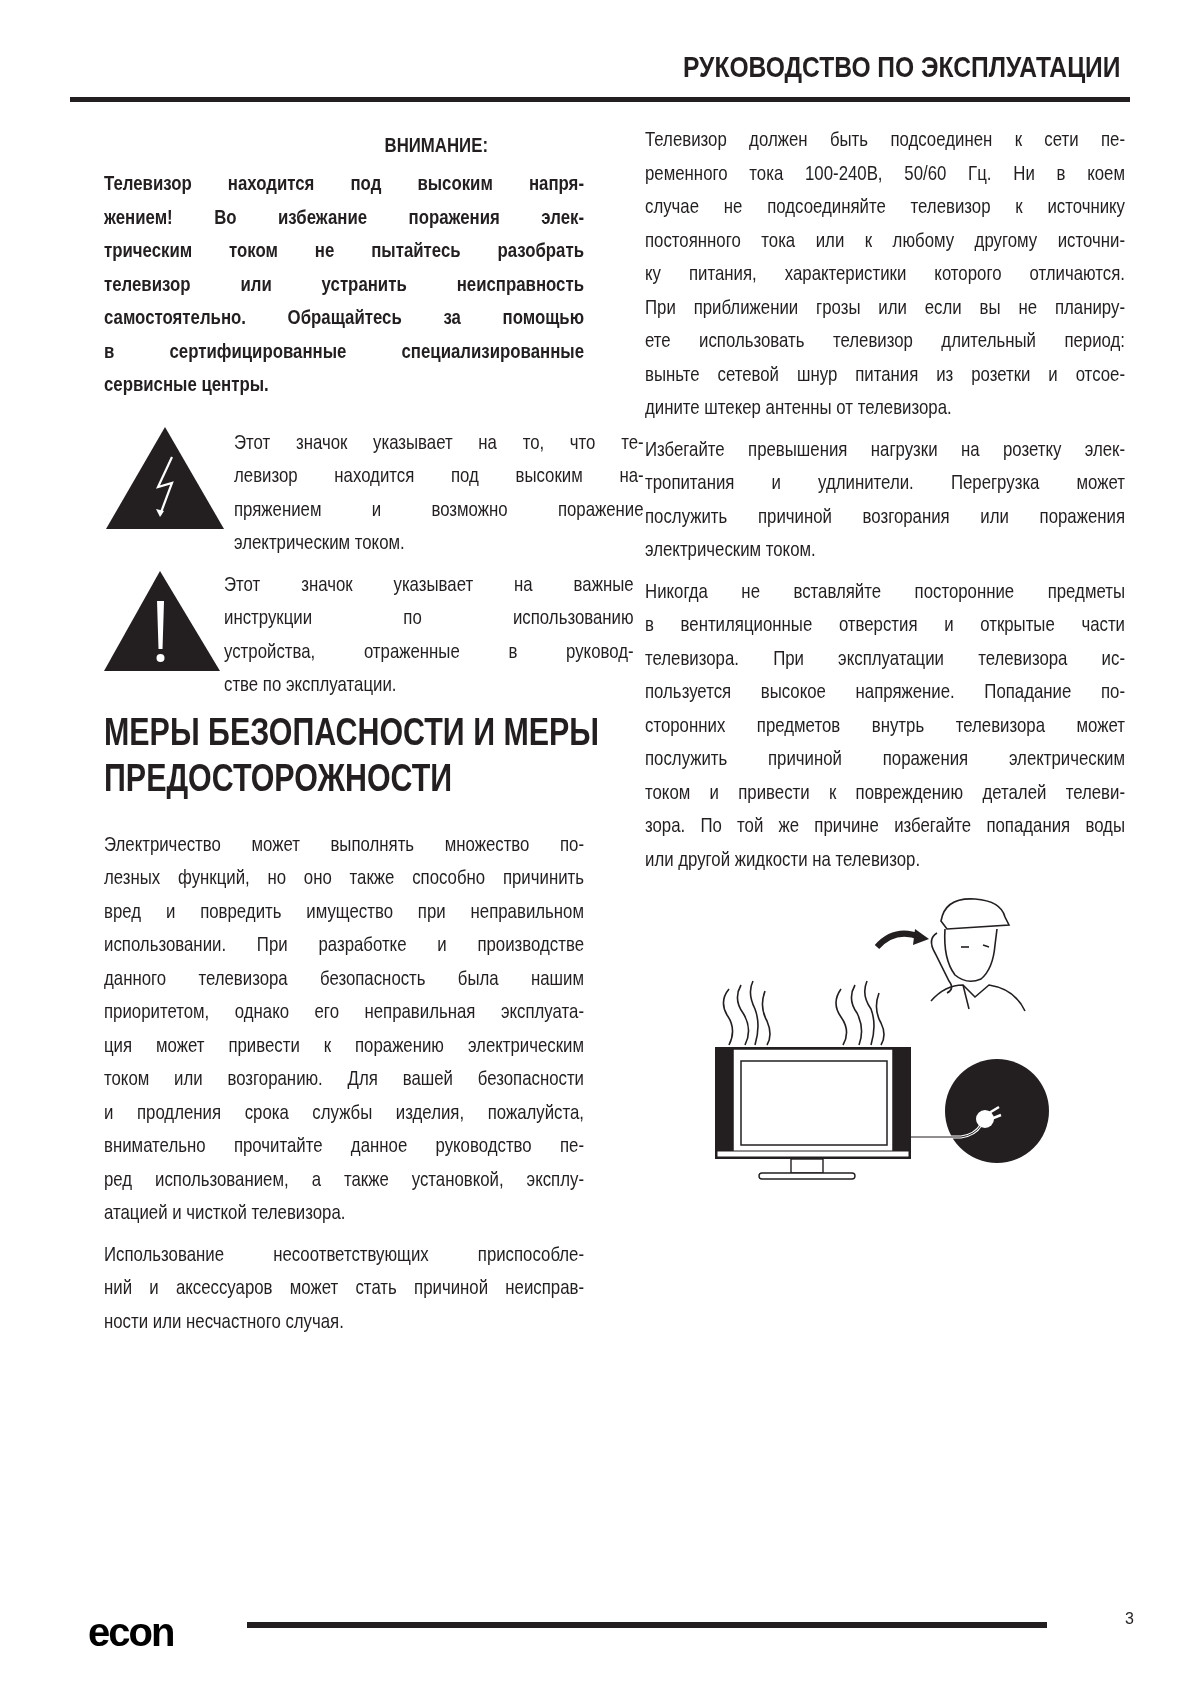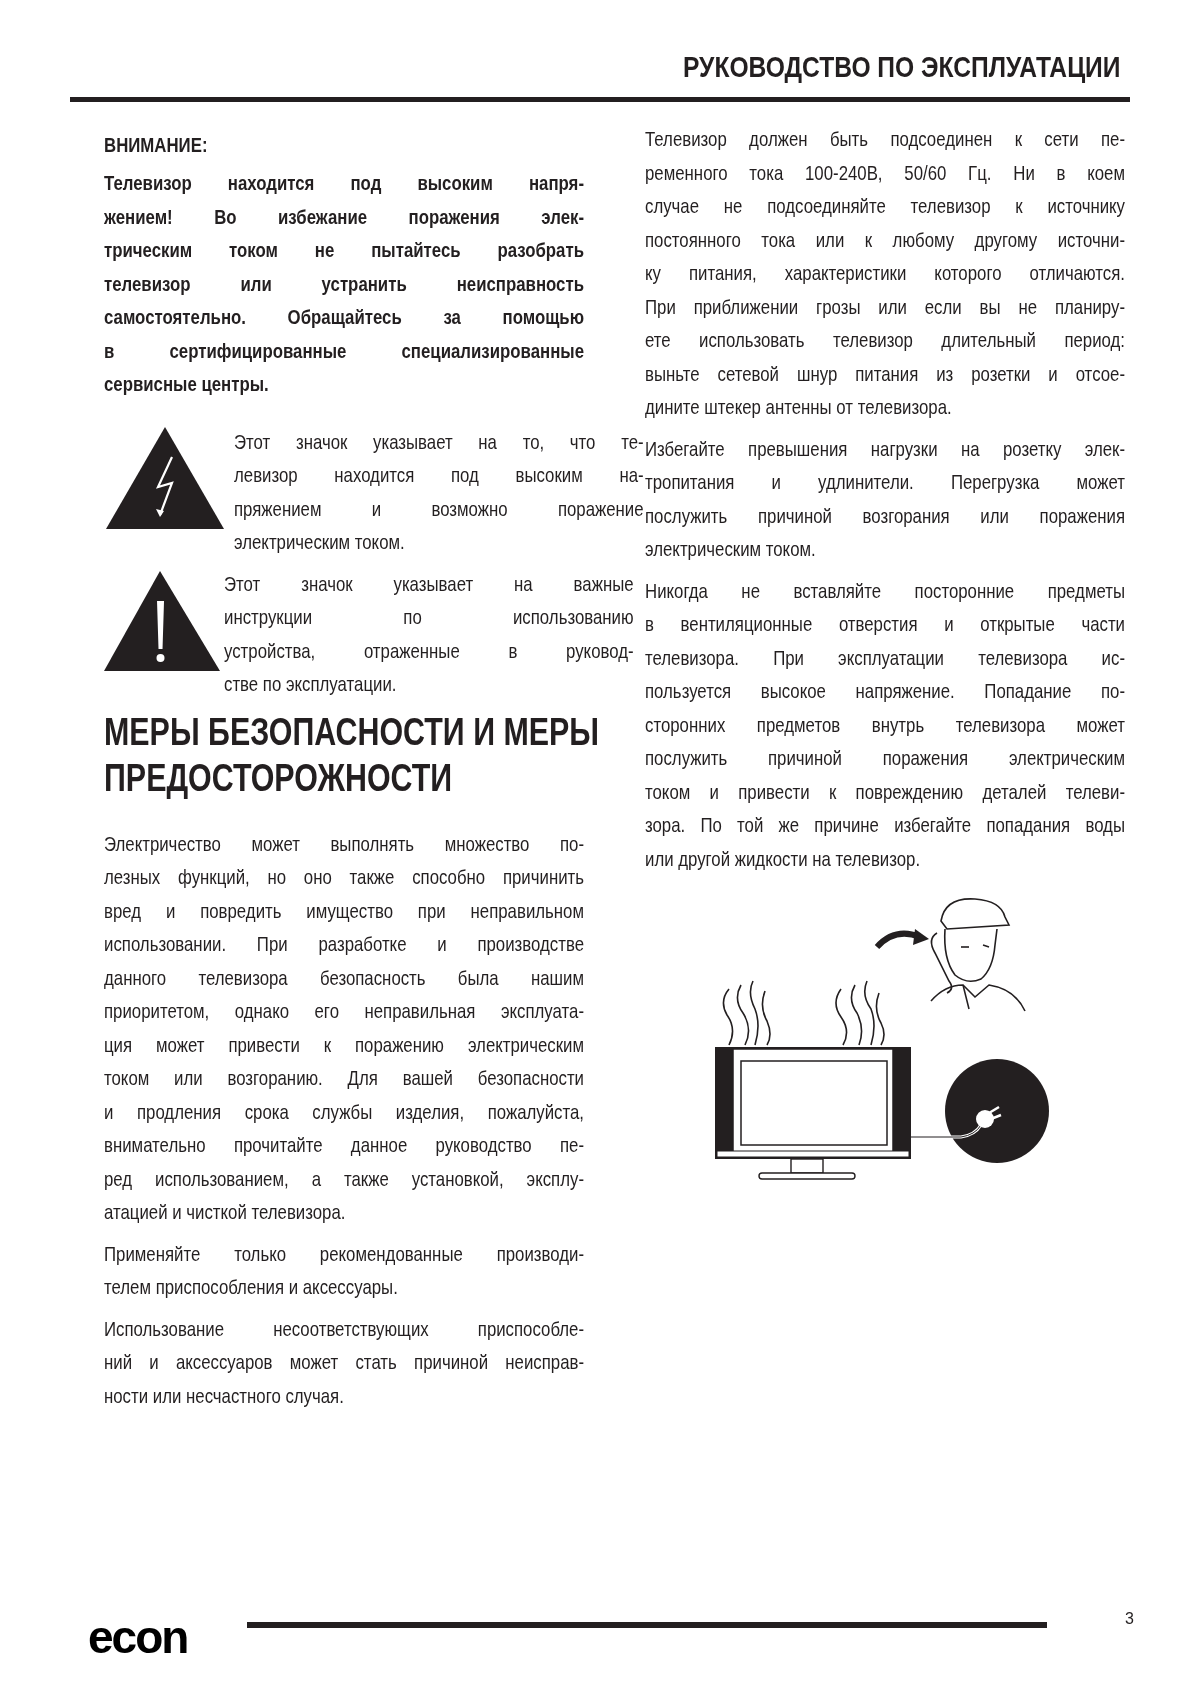--- a/index.html
+++ b/index.html
@@ -7,34 +7,34 @@
   .header-title { position: absolute; right: 70px; top: 50px; font-family: "Liberation Sans", sans-serif; font-weight: bold; font-size: 30px; letter-spacing: 0px; color: #231f20; transform: scaleX(0.82); transform-origin: right center; white-space: nowrap; }
   .header-rule { position: absolute; left: 70px; top: 97px; width: 1060px; height: 5px; background: #231f20; }
 
   .col { position: absolute; top: 128px; width: 480px; }
   .col-left { left: 104px; }
   .col-right { left: 613px; margin-left: 32px; }
 
   .line { display: block; white-space: nowrap; font-size: 21px; line-height: 33.5px; height: 33.5px; transform: scaleX(0.8); transform-origin: left center; width: 600px; text-align-last: justify; }
   .line.last { text-align-last: left; }
   .bold { font-weight: bold; }
-  .para { margin-bottom: 8px; }
+  .para { margin-bottom: 8px; text-align: right; }
 
   .attention-label { font-weight: bold; font-size: 21px; line-height: 34px; transform: scaleX(0.8); transform-origin: left center; white-space: nowrap; margin-bottom: 4px; }
 
   .icon-row { position: relative; height: 142px; }
   .icon-row .icon { position: absolute; left: 0; }
   .icon-row .text { position: absolute; left: 130px; top: 16px; width: 480px; }
   .icon-row .text .line { width: 512px; }
 
   .section-heading { font-weight: bold; font-size: 38px; line-height: 46px; transform: scaleX(0.8); transform-origin: left center; white-space: nowrap; margin-top: 24px; margin-bottom: 26px; }
 
   .illustration { position: relative; width: 480px; height: 300px; margin-top: 14px; margin-bottom: 8px; }
 
-  .footer-logo { position: absolute; left: 88px; top: 1610px; font-size: 46px; font-weight: bold; letter-spacing: -2px; color: #000; }
+  .footer-logo { position: absolute; left: 88px; top: 1610px; font-size: 40px; font-weight: bold; letter-spacing: -2px; color: #000; }
   .footer-rule { position: absolute; left: 247px; top: 1622px; width: 800px; height: 6px; background: #231f20; }
   .page-number { position: absolute; left: 1125px; top: 1610px; font-size: 16px; color: #231f20; }
 </style>
 </head>
 <body>
 
 <div>
   <div class="header-title">РУКОВОДСТВО ПО ЭКСПЛУАТАЦИИ</div>
   <div class="header-rule"></div>
 </div>
@@ -98,24 +98,20 @@
     <span class="line">приоритетом, однако его неправильная эксплуата-</span>
     <span class="line">ция может привести к поражению электрическим</span>
     <span class="line">током или возгоранию. Для вашей безопасности</span>
     <span class="line">и продления срока службы изделия, пожалуйста,</span>
     <span class="line">внимательно прочитайте данное руководство пе-</span>
     <span class="line">ред использованием, а также установкой, эксплу-</span>
     <span class="line last">атацией и чисткой телевизора.</span>
   </div>
 
 
-  <div class="para">
-    <span class="line">Применяйте только рекомендованные производи-</span>
-    <span class="line last">телем приспособления и аксессуары.</span>
-  </div>
 
   <div class="para">
     <span class="line">Использование несоответствующих приспособле-</span>
     <span class="line">ний и аксессуаров может стать причиной неисправ-</span>
     <span class="line last">ности или несчастного случая.</span>
   </div>
 </div>
 
 <div class="col col-right" style="top:122px;">
 

